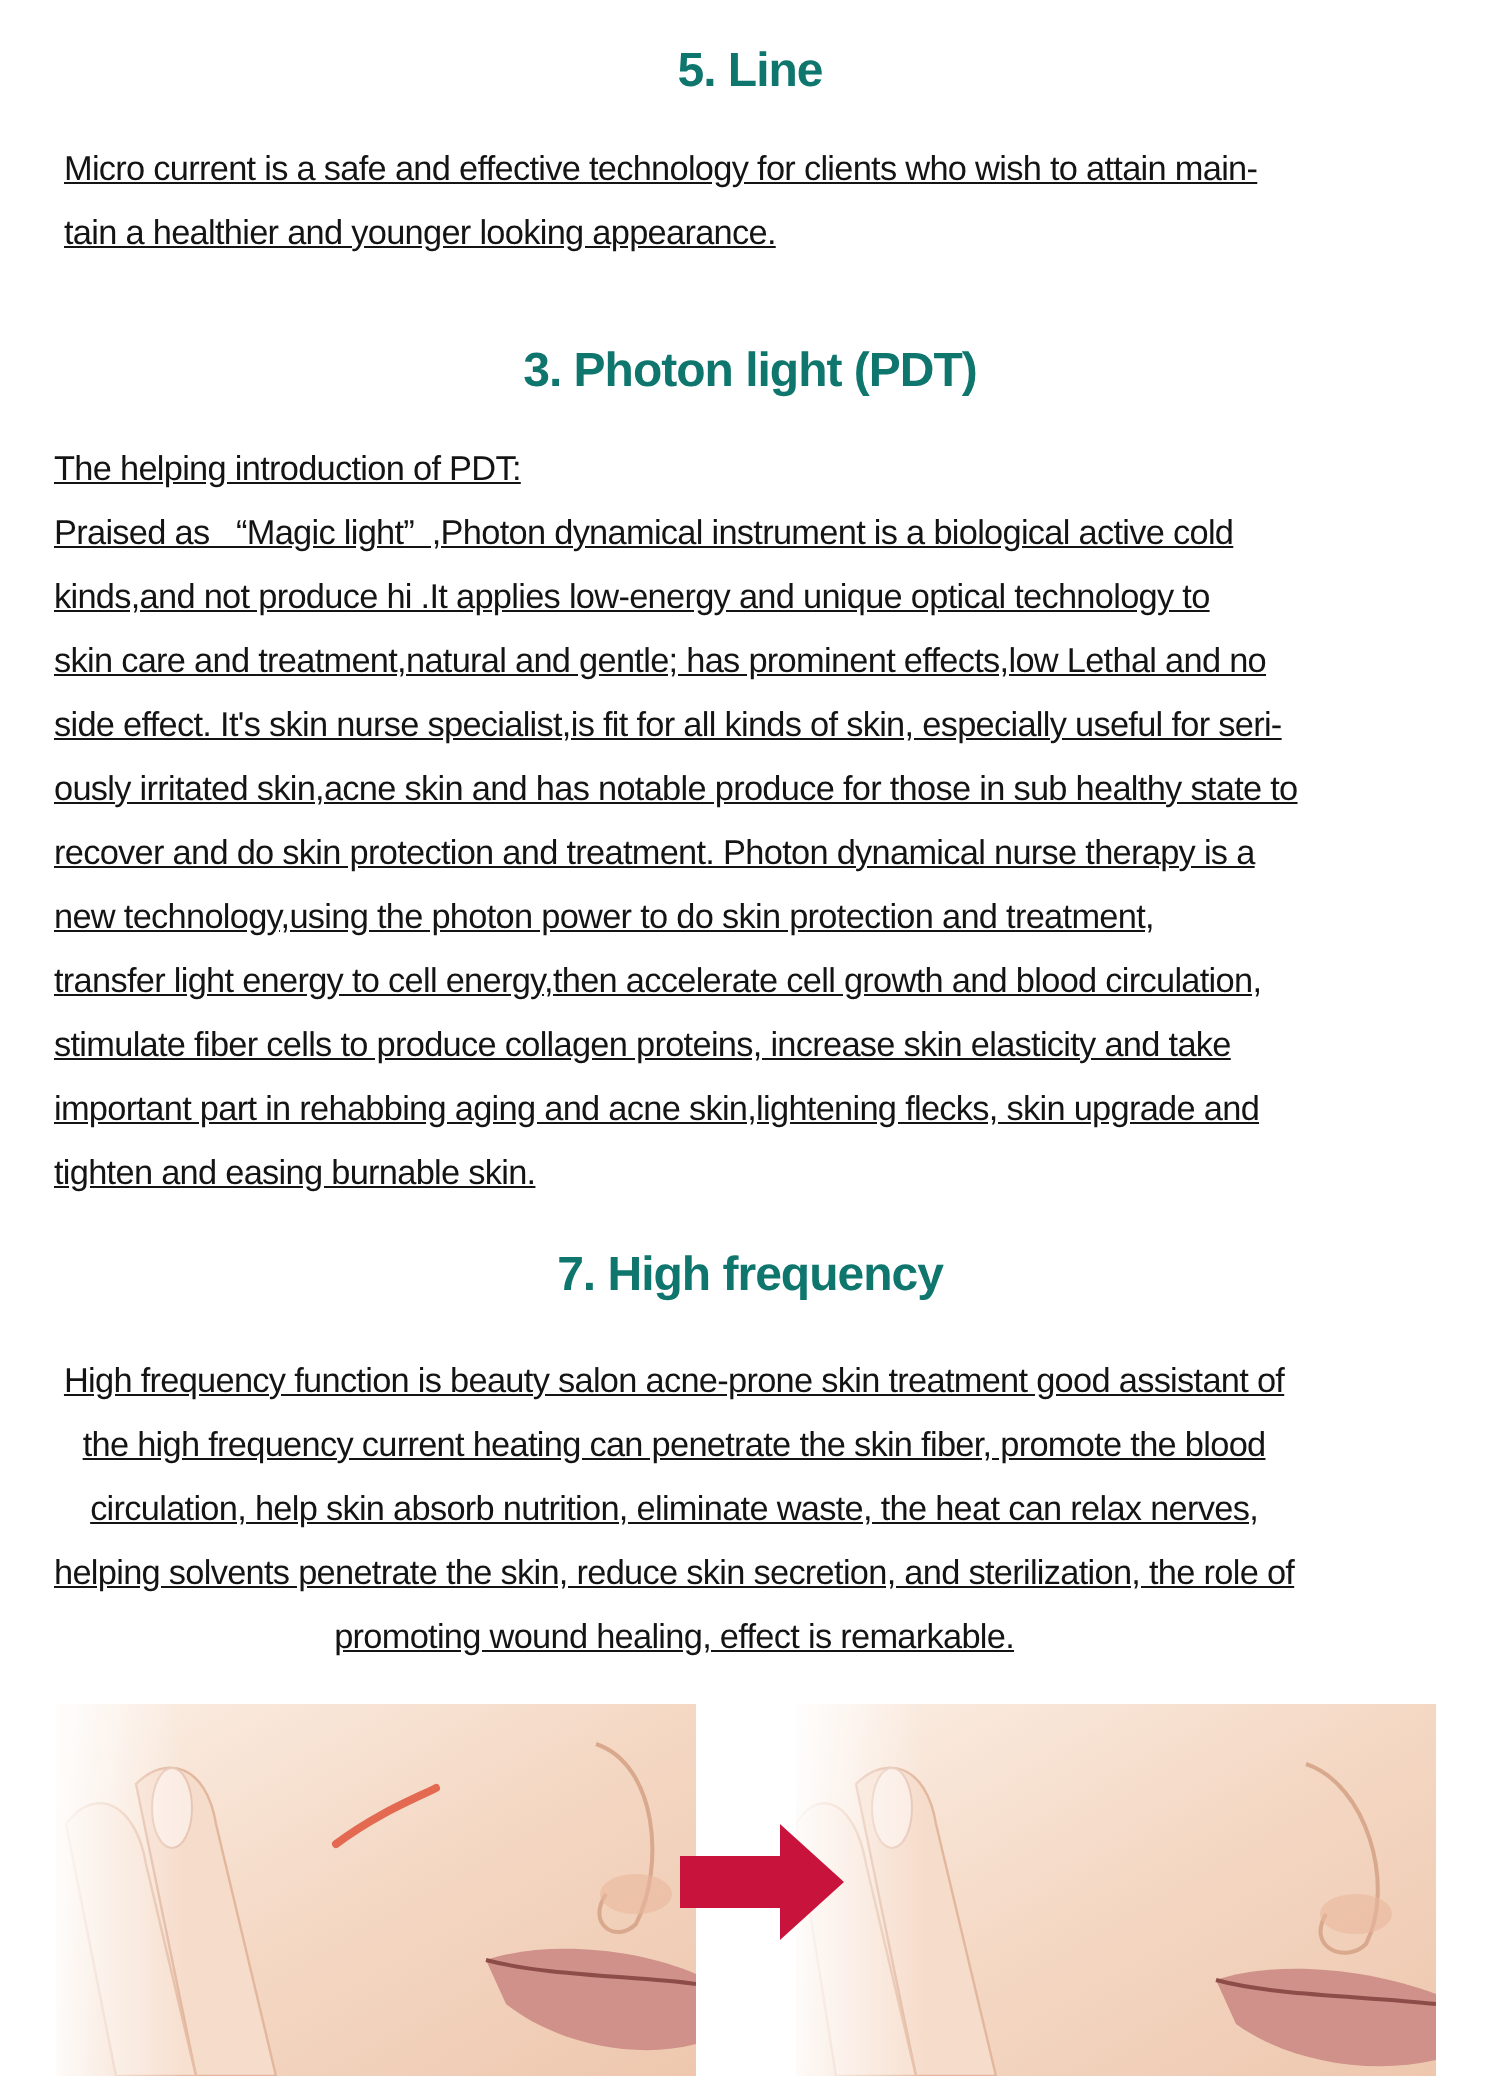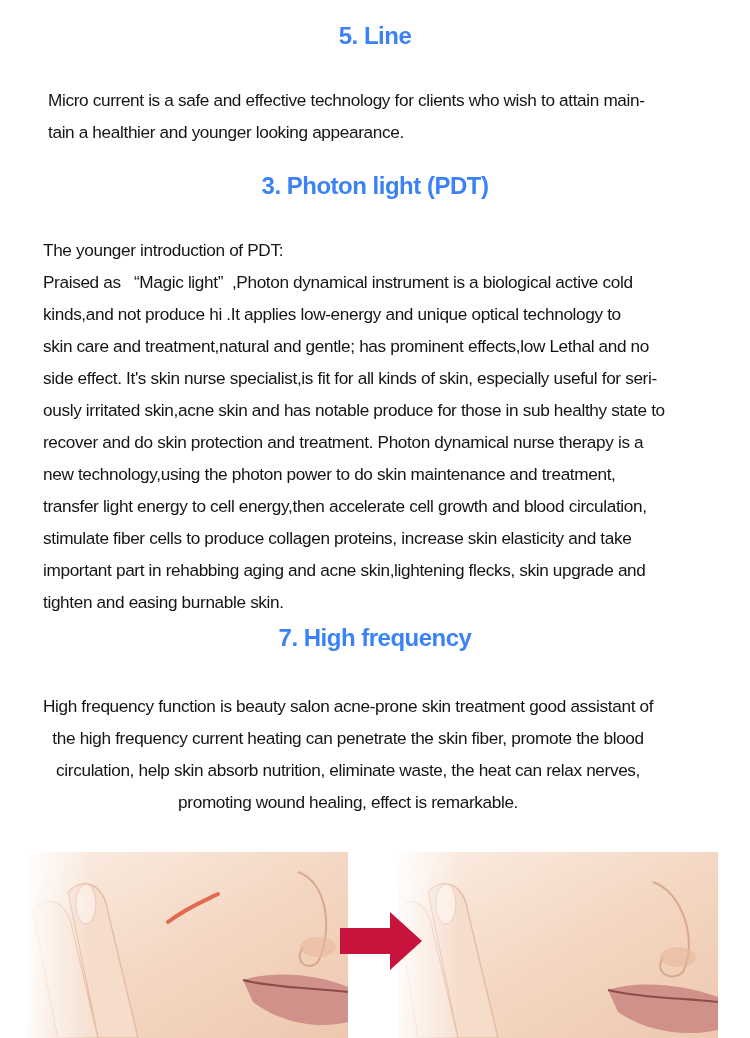--- a/index.html
+++ b/index.html
@@ -16,30 +16,31 @@
       color: #111111;
     }
     .section-title {
       position: absolute;
       left: 0;
       width: 750px;
       text-align: center;
       font-weight: bold;
       font-size: 24px;
       letter-spacing: -0.5px;
-      color: #3b82f6;
+      color: #0f766e;
       margin: 0;
     }
     .para {
       position: absolute;
       font-size: 17.2px;
       line-height: 32px;
       color: #141414;
       letter-spacing: -0.35px;
-      margin: 16px;
+      margin: 0;
+      text-decoration: underline;
     }
     .line {
       display: block;
       white-space: nowrap;
     }
     .photo {
       position: absolute;
       overflow: hidden;
     }
     .photo .skin {
@@ -54,39 +55,40 @@
 <body>
 
 <h2 class="section-title" style="top:22px;">5. Line</h2>
 <div class="para" style="left:32px; top:68px;">
   <span class="line">Micro current is a safe and effective technology for clients who wish to attain main-</span>
   <span class="line">tain a healthier and younger looking appearance.</span>
 </div>
 
 <h2 class="section-title" style="top:172px;">3. Photon light (PDT)</h2>
 <div class="para" style="left:27px; top:218px;">
-  <span class="line">The younger introduction of PDT:</span>
+  <span class="line">The helping introduction of PDT:</span>
   <span class="line">Praised as &nbsp;&nbsp;“Magic light”&nbsp; ,Photon dynamical instrument is a biological active cold</span>
   <span class="line">kinds,and not produce hi .It applies low-energy and unique optical technology to</span>
   <span class="line">skin care and treatment,natural and gentle; has prominent effects,low Lethal and no</span>
   <span class="line">side effect. It's skin nurse specialist,is fit for all kinds of skin, especially useful for seri-</span>
   <span class="line">ously irritated skin,acne skin and has notable produce for those in sub healthy state to</span>
   <span class="line">recover and do skin protection and treatment. Photon dynamical nurse therapy is a</span>
-  <span class="line">new technology,using the photon power to do skin maintenance and treatment,</span>
+  <span class="line">new technology,using the photon power to do skin protection and treatment,</span>
   <span class="line">transfer light energy to cell energy,then accelerate cell growth and blood circulation,</span>
   <span class="line">stimulate fiber cells to produce collagen proteins, increase skin elasticity and take</span>
   <span class="line">important part in rehabbing aging and acne skin,lightening flecks, skin upgrade and</span>
   <span class="line">tighten and easing burnable skin.</span>
 </div>
 
 <h2 class="section-title" style="top:624px;">7. High frequency</h2>
 <div class="para" style="left:27px; top:674px;text-align:center;">
   <span class="line">High frequency function is beauty salon acne-prone skin treatment good assistant of</span>
   <span class="line">the high frequency current heating can penetrate the skin fiber, promote the blood</span>
   <span class="line">circulation, help skin absorb nutrition, eliminate waste, the heat can relax nerves,</span>
+  <span class="line">helping solvents penetrate the skin, reduce skin secretion, and sterilization, the role of</span>
   <span class="line">promoting wound healing, effect is remarkable.</span>
 </div>
 
 <div class="photo" style="left:28px; top:852px; width:320px; height:186px;">
   <svg class="skin" width="320" height="186" viewBox="0 0 320 186">
     <defs>
       <linearGradient id="skinA" x1="0" y1="0" x2="1" y2="1">
         <stop offset="0" stop-color="#fbeee4"></stop>
         <stop offset="0.5" stop-color="#f4d8c4"></stop>
         <stop offset="1" stop-color="#eec7ae"></stop>

